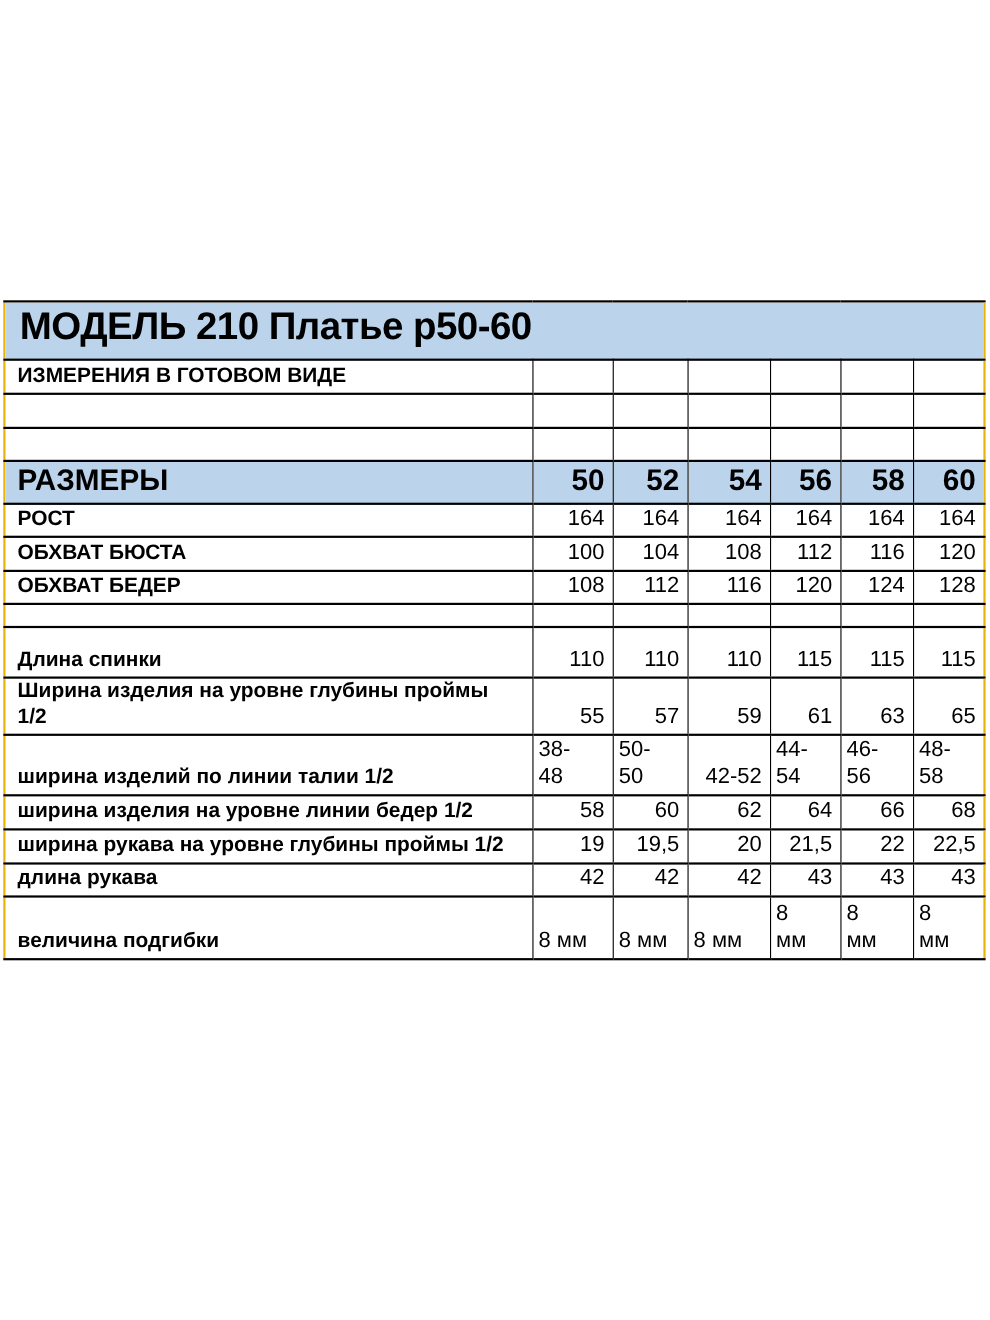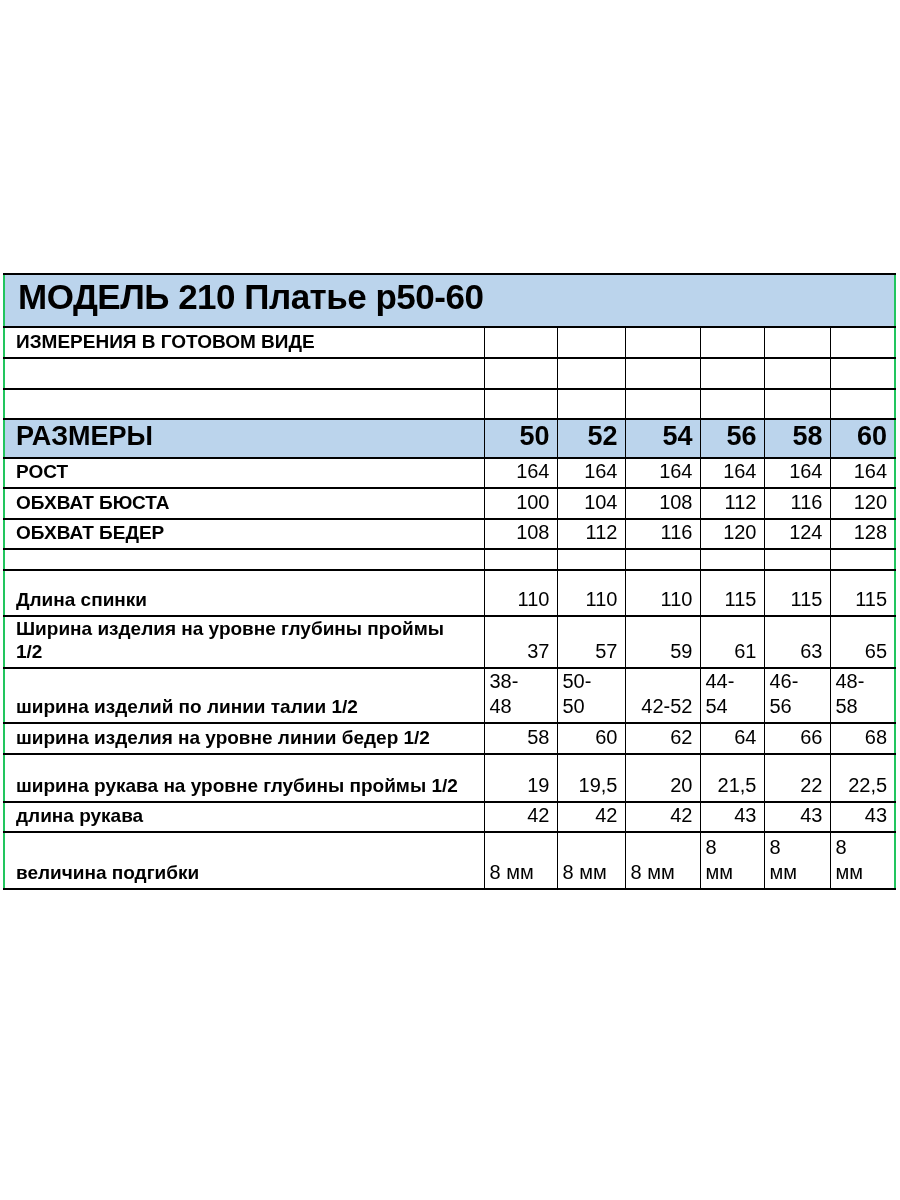--- a/index.html
+++ b/index.html
@@ -14,21 +14,21 @@
   }
   .sheet {
     position: absolute;
     top: 273px;
     left: 3px;
   }
   table.size-table {
     border-collapse: collapse;
     table-layout: fixed;
     width: 891px;
-    border: 2px solid #22c55e;
+    border: 2px solid #eab308;
     padding-left: 12px;
   }
   td {
     border: 1px solid #000;
     border-top-width: 2px;
     border-bottom-width: 2px;
     vertical-align: bottom;
     padding: 0 7px 3px 7px;
     overflow: hidden;
     line-height: 1.25;
@@ -191,21 +191,21 @@
       <td class="val">115</td>
       <td class="val">115</td>
       <td class="val">115</td>
     </tr>
 
 
     <tr style="height:46px">
       <td class="lbl">
             <span class="lbl-block">Ширина изделия на уровне глубины проймы 1/2</span>
           </td>
-      <td class="val">37</td>
+      <td class="val">55</td>
       <td class="val">57</td>
       <td class="val">59</td>
       <td class="val">61</td>
       <td class="val">63</td>
       <td class="val">65</td>
     </tr>
 
     <tr style="height:55px">
       <td class="lbl">ширина изделий по линии талии 1/2</td>
       <td class="val left"><span class="wrap-range">38-48</span></td>
@@ -219,21 +219,21 @@
     <tr style="height:31px">
       <td class="lbl">ширина изделия на уровне линии бедер 1/2</td>
       <td class="val">58</td>
       <td class="val">60</td>
       <td class="val">62</td>
       <td class="val">64</td>
       <td class="val">66</td>
       <td class="val">68</td>
     </tr>
 
-    <tr style="height:48px">
+    <tr style="height:31px">
       <td class="lbl">ширина рукава на уровне глубины проймы 1/2</td>
       <td class="val">19</td>
       <td class="val">19,5</td>
       <td class="val">20</td>
       <td class="val">21,5</td>
       <td class="val">22</td>
       <td class="val">22,5</td>
     </tr>
 
 

